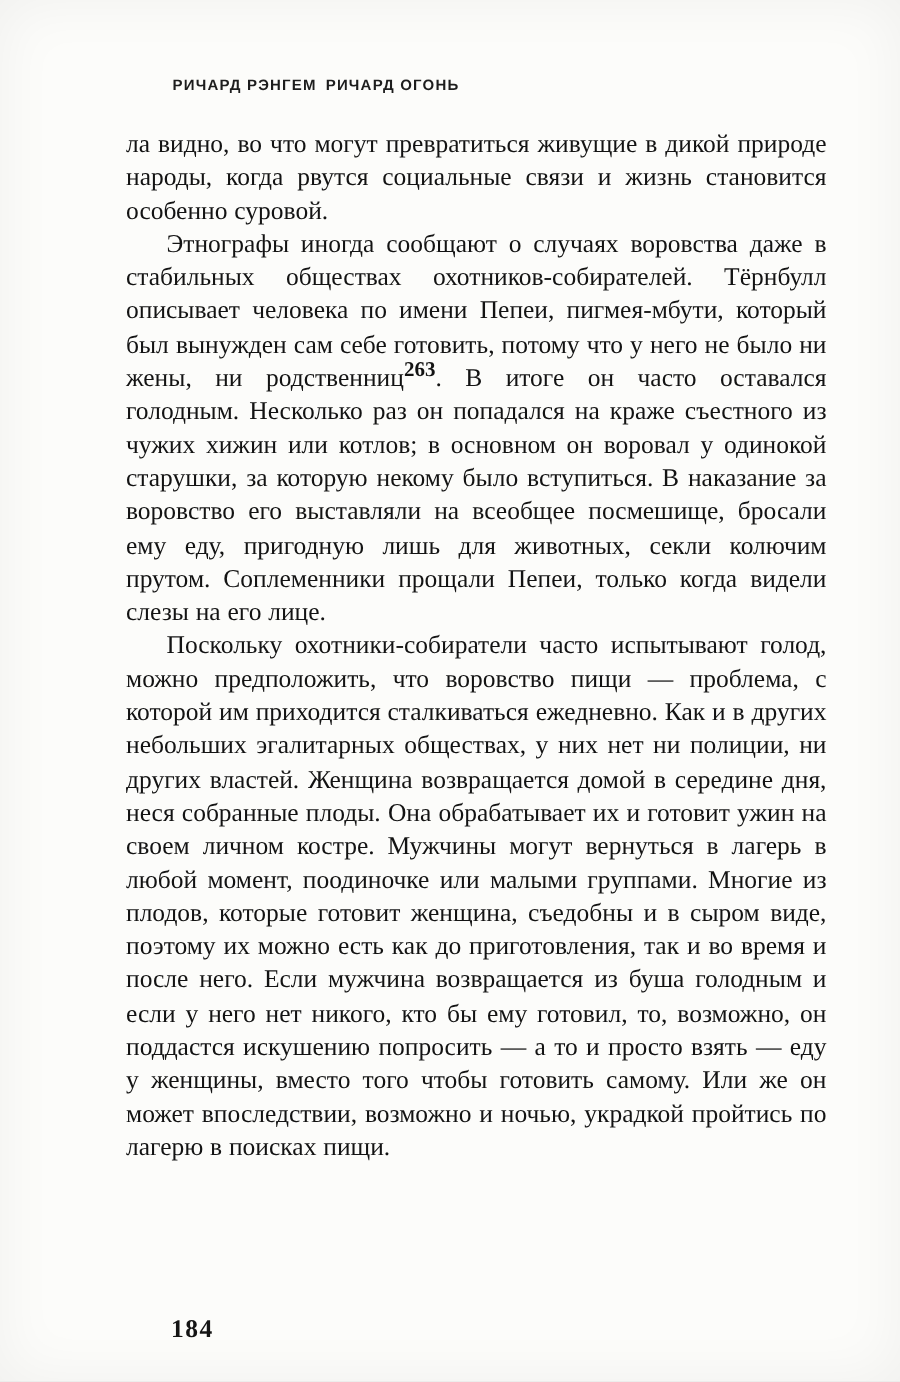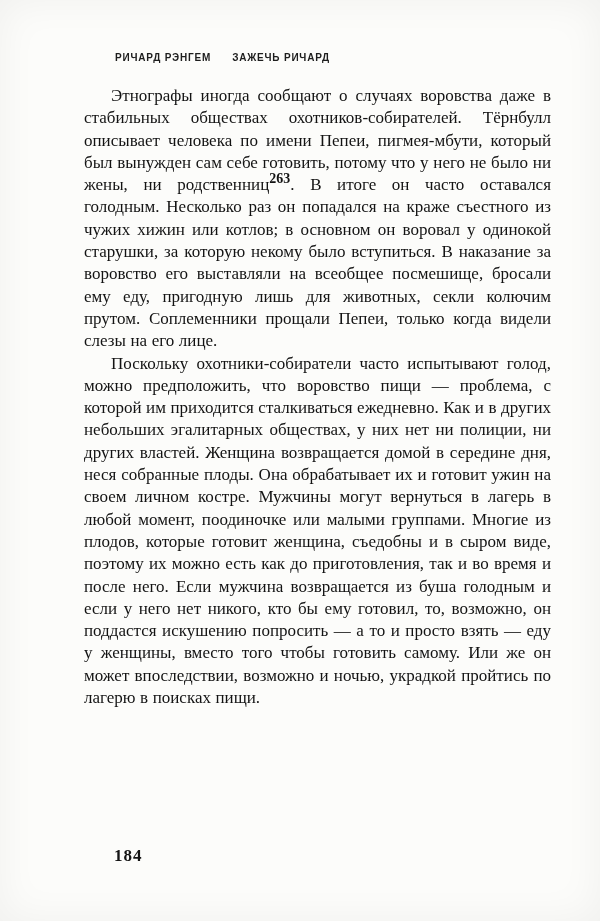--- a/index.html
+++ b/index.html
@@ -25,21 +25,21 @@
     top: 52px;
     left: 115px;
     font-family: "Liberation Sans", sans-serif;
     font-size: 10px;
     font-weight: 700;
     letter-spacing: 0.8px;
     color: #1d1d1d;
     white-space: nowrap;
   }
 
-  .running-header .hdr-author { margin-right: 21px; }
+  .running-header .hdr-author { margin-right: 6px; }
 
   .text-block {
     position: absolute;
     top: 85px;
     left: 84px;
     width: 467px;
     font-size: 17px;
     line-height: 22.3px;
     text-align: justify;
     hyphens: auto;
@@ -58,38 +58,41 @@
 
   sup.footnote-ref {
     font-size: 14px;
     line-height: 0;
     vertical-align: super;
     font-weight: 700;
   }
 
   .page-number {
     position: absolute;
-    top: 846px;
+    top: 876px;
     left: 114px;
     font-size: 17px;
     font-weight: 700;
     letter-spacing: 1px;
     color: #141414;
   }
 </style>
 </head>
 <body>
 
 <div class="page">
 
   <div class="running-header">
-    <span class="hdr-author">РИЧАРД РЭНГЕМ</span><span class="hdr-title">ЗАЖЕЧЬ РИЧАРД</span>
+    <span class="hdr-author">РИЧАРД РЭНГЕМ</span><span class="hdr-title">РИЧАРД ОГОНЬ</span>
   </div>
 
   <div class="text-block">
+    <p class="no-indent">
+      <span>ла видно, во что могут превратиться живущие в дикой природе народы, когда рвутся социальные связи и жизнь становится особенно суровой.</span>
+    </p>
     <p>
       <span>Этнографы иногда сообщают о случаях воровства даже в стабильных обществах охотников-собирателей. Тёрнбулл описывает человека по имени Пепеи, пигмея-мбути, который был вынужден сам себе готовить, потому что у него не было ни жены, ни родственниц</span><sup class="footnote-ref">263</sup><span>. В итоге он часто оставался голодным. Несколько раз он попадался на краже съестного из чужих хижин или котлов; в основном он воровал у одинокой старушки, за которую некому было вступиться. В наказание за воровство его выставляли на всеобщее посмешище, бросали ему еду, пригодную лишь для животных, секли колючим прутом. Соплеменники прощали Пепеи, только когда видели слезы на его лице.</span>
     </p>
     <p>
       <span>Поскольку охотники-собиратели часто испытывают голод, можно предположить, что воровство пищи — проблема, с которой им приходится сталкиваться ежедневно. Как и в других небольших эгалитарных обществах, у них нет ни полиции, ни других властей. Женщина возвращается домой в середине дня, неся собранные плоды. Она обрабатывает их и готовит ужин на своем личном костре. Мужчины могут вернуться в лагерь в любой момент, поодиночке или малыми группами. Многие из плодов, которые готовит женщина, съедобны и в сыром виде, поэтому их можно есть как до приготовления, так и во время и после него. Если мужчина возвращается из буша голодным и если у него нет никого, кто бы ему готовил, то, возможно, он поддастся искушению попросить — а то и просто взять — еду у женщины, вместо того чтобы готовить самому. Или же он может впоследствии, возможно и ночью, украдкой пройтись по лагерю в поисках пищи.</span>
     </p>
   </div>
 
   <div class="page-number">184</div>
 

